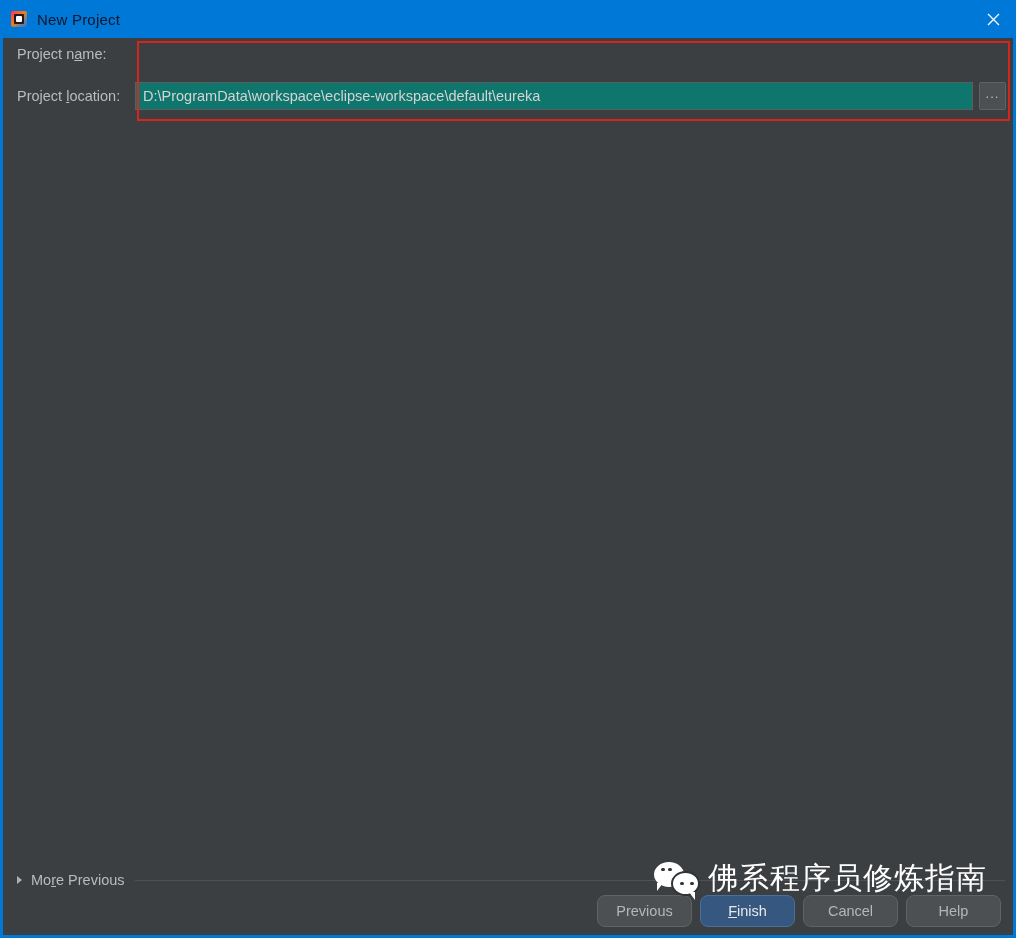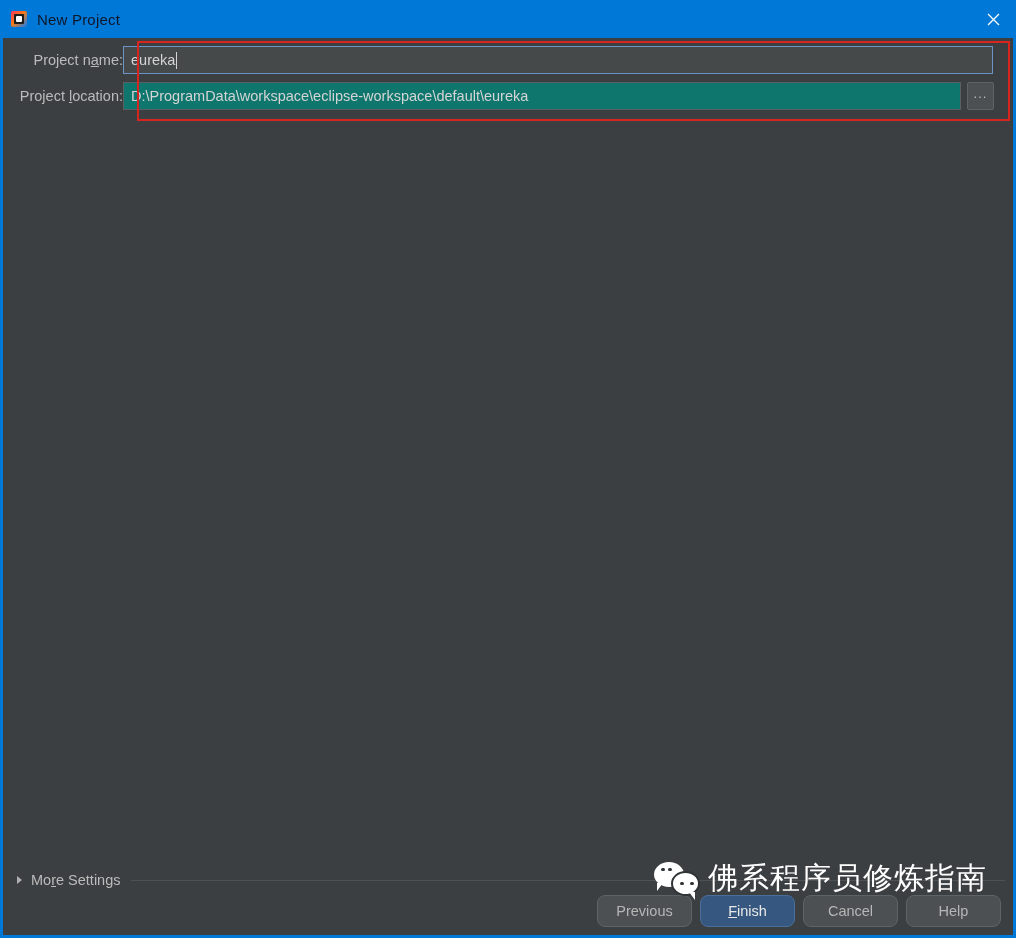--- a/index.html
+++ b/index.html
@@ -90,22 +90,21 @@
     position: relative;
     flex: 1;
     background: #3c3f41;
     overflow: hidden;
   }
 
   .form-row {
     position: absolute;
     display: flex;
     align-items: center;
-    left: 2px;
-    text-align: right;
+    left: 14px;
   }
   .row-name  { top: 8px; }
   .row-loc   { top: 44px; }
 
   .field-label {
     color: #bbbbbb;
     font-size: 14.5px;
     white-space: nowrap;
   }
   .field-label u { text-decoration: underline; }
@@ -304,39 +303,35 @@
           <path d="M1 1 L12 12 M12 1 L1 12" stroke="#ffffff" stroke-width="1.3" fill="none"></path>
         </svg>
       </div>
     </div>
   </div>
 
   <div class="content">
 
     <div class="form-row row-name">
       <div class="field-label label-name"><span>Project n</span><u>a</u><span>me:</span></div>
-      <div class="text-input input-name focused">
-        <span>eureka</span>
-          <span class="caret"></span>
-      </div>
     </div>
 
     <div class="form-row row-loc">
       <div class="field-label label-loc"><span>Project </span><u>l</u><span>ocation:</span></div>
       <div class="text-input input-loc">
         <span>D:\ProgramData\workspace\eclipse-workspace\default\eureka</span>
       </div>
       <div class="browse-btn">...</div>
     </div>
 
     <div class="annotation-box"></div>
 
     <div class="more-settings">
       <div class="tri"></div>
-      <div class="more-label"><span>Mo</span><u>r</u><span>e Settings</span></div>
+      <div class="more-label"><span>Mo</span><u>r</u><span>e Previous</span></div>
       <div class="more-line"></div>
     </div>
 
     <div class="button-bar">
       <div class="btn">Previous</div>
       <div class="btn default">
           <span></span>
           <u>F</u>
           <span>inish</span>
         </div>

